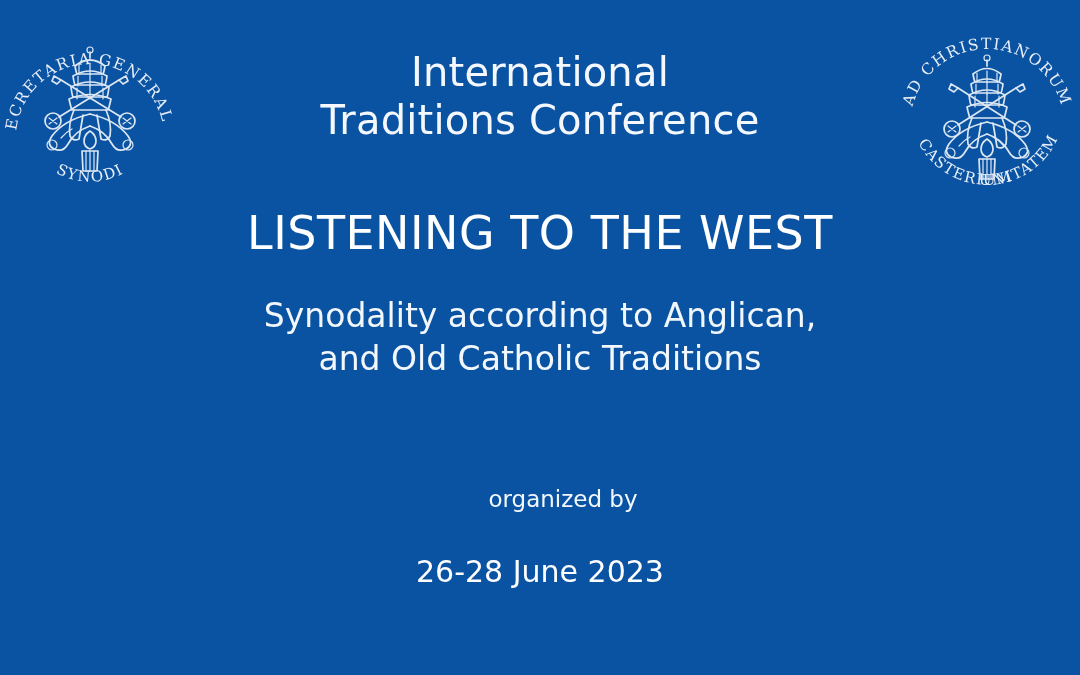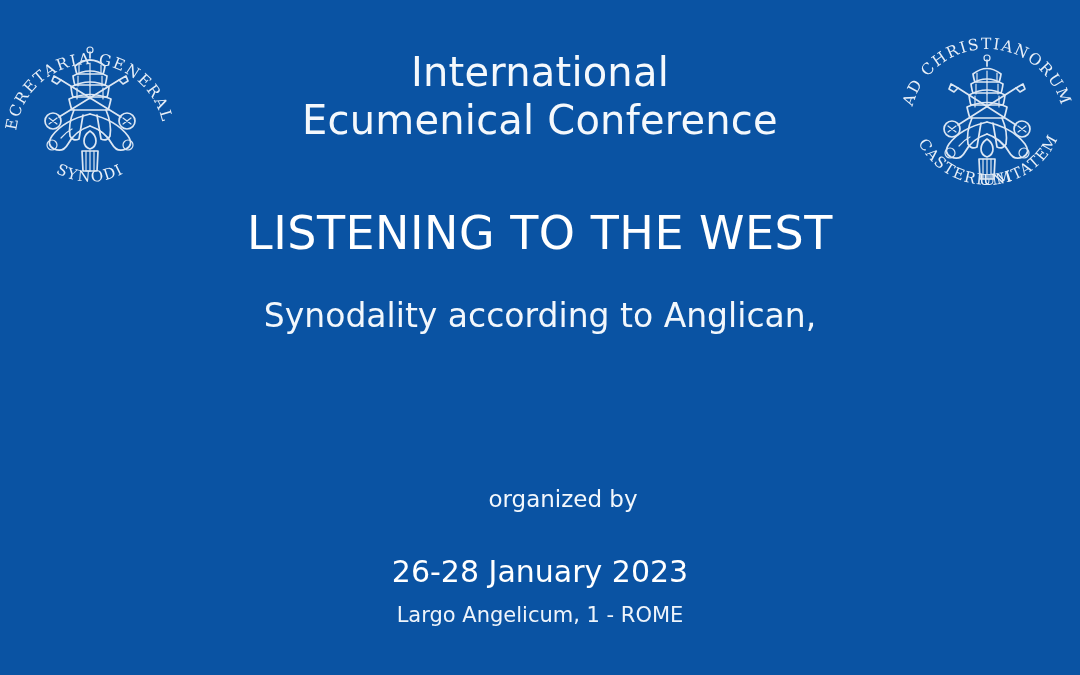--- a/index.html
+++ b/index.html
@@ -223,26 +223,26 @@
 
         <path class="seal-stroke" d="M95,117 q-6,4 -6,10 q0,6 6,8 q6,-2 6,-8 q0,-6 -6,-10 z"></path>
         <path class="seal-stroke" d="M87,137 l16,0 l-1,20 l-14,0 z"></path>
         <path class="seal-stroke-thin" d="M91,137 l0,20 M95,137 l0,20 M99,137 l0,20"></path>
       </g>
     </svg>
   </div>
 
   <div class="block" id="conference-title">
     <span class="line">International</span>
-    <span class="line">Ecumenical Conference</span>
+    <span class="line">Traditions Conference</span>
   </div>
 
   <div class="block" id="main-headline">LISTENING TO THE WEST</div>
 
   <div class="block" id="subtitle">
     <span class="line">Synodality according to Anglican,</span>
+    <span class="line">and Old Catholic Traditions</span>
   </div>
 
   <div class="block" id="organized-label">organized by</div>
-  <div class="block" id="event-dates">26-28 January 2023</div>
-  <div class="block" id="venue">Largo Angelicum, 1 - ROME</div>
+  <div class="block" id="event-dates">26-28 June 2023</div>
 
 </div>
 
 </body></html>

